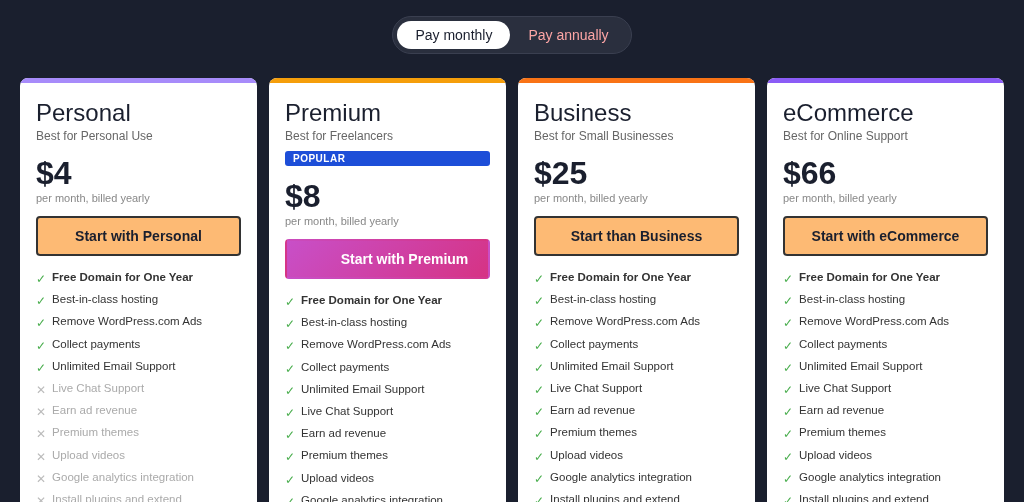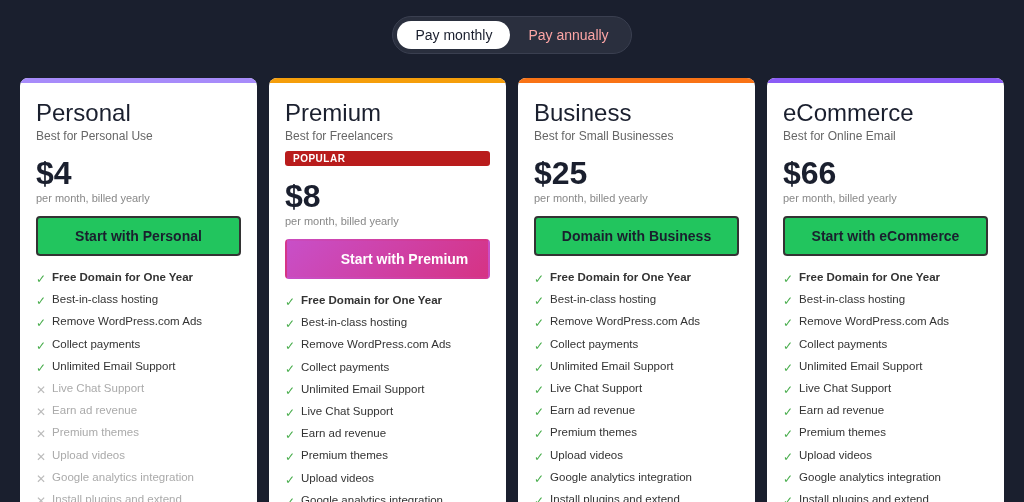--- a/index.html
+++ b/index.html
@@ -81,21 +81,21 @@
     }
 
     .plan-subtitle {
       font-size: 12px;
       color: #666;
       margin-bottom: 8px;
     }
 
     .popular-badge {
       display: inline-block;
-      background: #b91c1c;
+      background: #1d4ed8;
       color: #fff;
       font-size: 10px;
       font-weight: 700;
       padding: 2px 8px;
       border-radius: 3px;
       margin-bottom: 8px;
       text-transform: uppercase;
       letter-spacing: 0.5px;
     }
 
@@ -114,21 +114,21 @@
 
     
     .cta-btn {
       width: 100%;
       padding: 10px;
       border-radius: 4px;
       font-size: 14px;
       font-weight: 600;
       cursor: pointer;
       border: 2px solid #333;
-      background: #22c55e;
+      background: #fdba74;
       color: #1a1f2e;
       margin-bottom: 14px;
       transition: all 0.2s;
     }
     .cta-btn.primary {
       background: linear-gradient(135deg, #c84fc8, #d63384);
       border-color: transparent;
       color: #fff;
       padding-left: 44px;
     }
@@ -274,21 +274,21 @@
         </ul>
       </div>
     </div>
     <div class="plan-card">
       <div class="card-accent" style="background: rgb(249, 115, 22);"></div>
       <div class="card-body">
         <div class="plan-name">Business</div>
         <div class="plan-subtitle">Best for Small Businesses</div>
         <div class="plan-price">$25</div>
         <div class="plan-billing">per month, billed yearly</div>
-        <button class="cta-btn">Domain with Business</button>
+        <button class="cta-btn">Start than Business</button>
         <ul class="features-list">
           <li>
             <span class="feat-icon check">✓</span>
             <span class="feat-text" style="font-weight: 700;">Free Domain for One Year</span>
           </li>
           <li>
             <span class="feat-icon check">✓</span>
             <span class="feat-text">Best-in-class hosting</span>
           </li>
           <li>
@@ -327,21 +327,21 @@
             <span class="feat-icon check">✓</span>
             <span class="feat-text">Install plugins and extend functionality for your site with access to more than 50,000 WordPress plugins</span>
           </li>
         </ul>
       </div>
     </div>
     <div class="plan-card">
       <div class="card-accent" style="background: rgb(139, 92, 246);"></div>
       <div class="card-body">
         <div class="plan-name">eCommerce</div>
-        <div class="plan-subtitle">Best for Online Email</div>
+        <div class="plan-subtitle">Best for Online Support</div>
         <div class="plan-price">$66</div>
         <div class="plan-billing">per month, billed yearly</div>
         <button class="cta-btn">Start with eCommerce</button>
         <ul class="features-list">
           <li>
             <span class="feat-icon check">✓</span>
             <span class="feat-text" style="font-weight: 700;">Free Domain for One Year</span>
           </li>
           <li>
             <span class="feat-icon check">✓</span>

